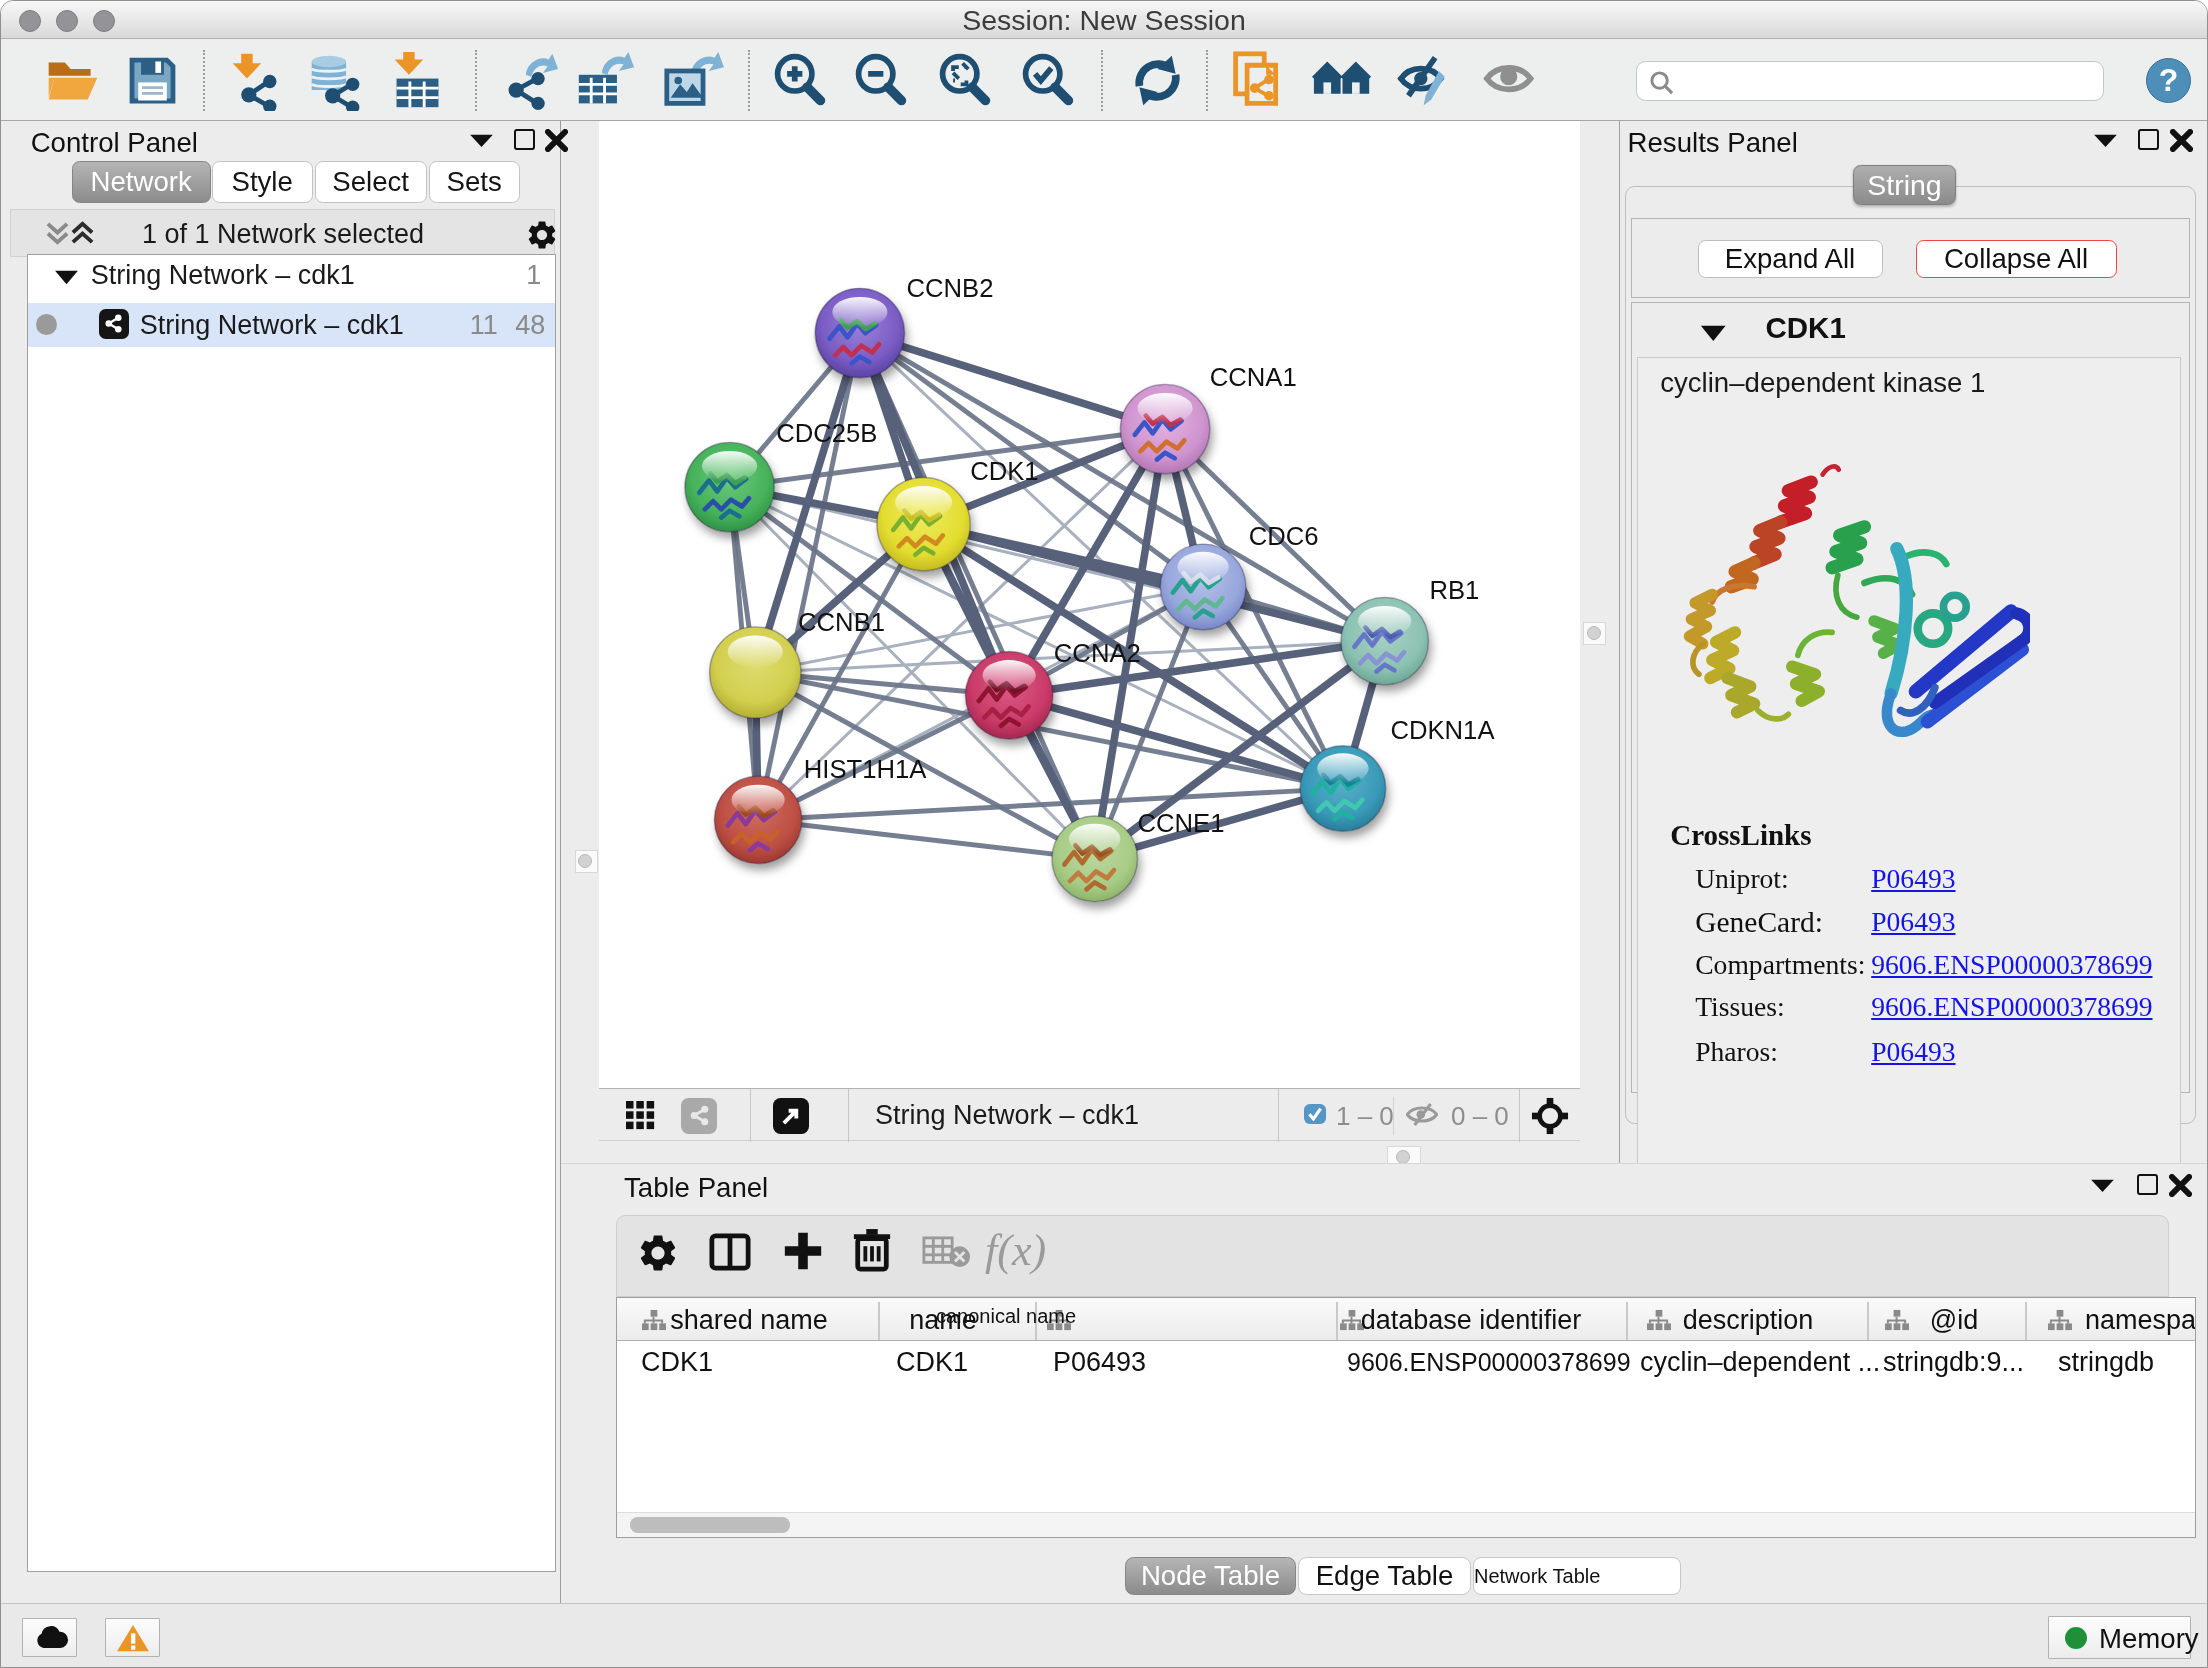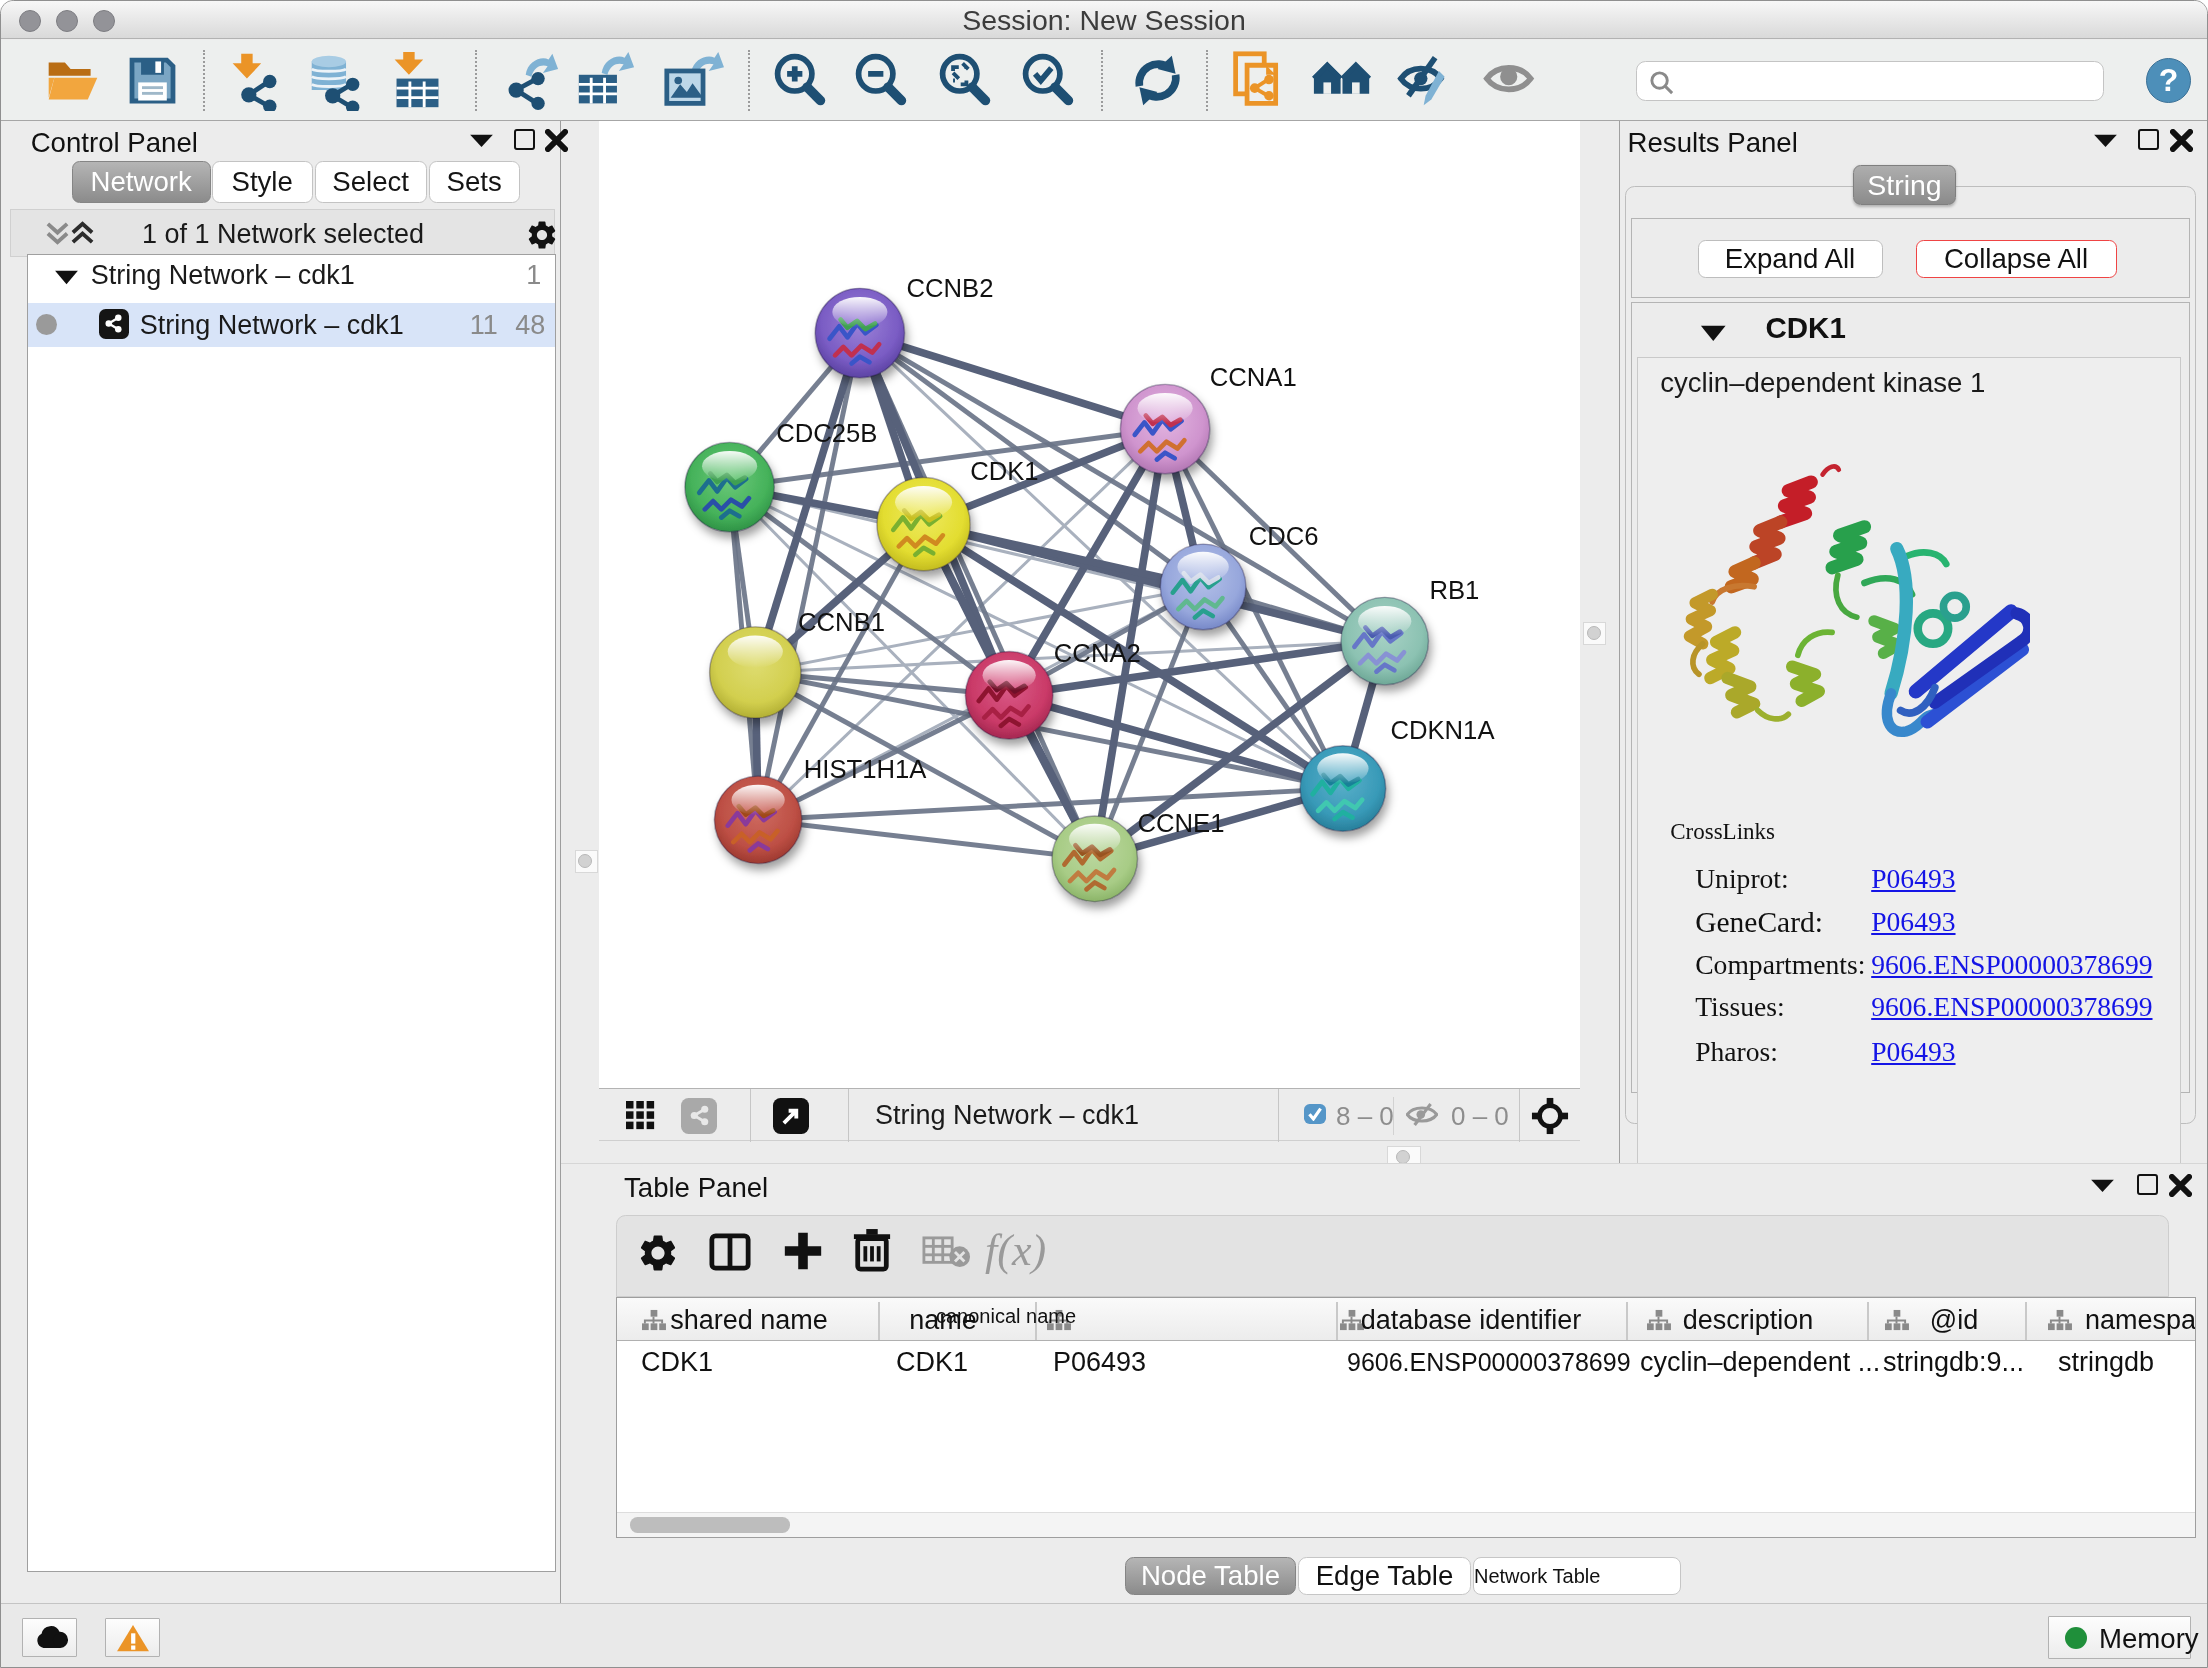--- a/index.html
+++ b/index.html
@@ -533,21 +533,21 @@
         </svg>
     </div>
     <div class="cbsep" style="left:249px"></div>
     <div style="position:absolute;left:276px;top:10.5px;font-size:27px;color:#1a1a1a">String Network – cdk1</div>
     <div class="cbsep" style="left:679px"></div>
     <div style="position:absolute;left:705px;top:15px;width:22px;height:20px;background:#5596c8;border-radius:5.7px">
       <svg style="position:absolute;left:2.9px;top:2.9px" width="16" height="14.3" viewBox="0 0 20 18">
           <path d="M3 9l5 6L17 2" stroke="#fff" stroke-width="4" fill="none"></path>
         </svg>
     </div>
-    <div style="position:absolute;left:737px;top:12.4px;font-size:26px;color:#8d8d8d">8 – 0</div>
+    <div style="position:absolute;left:737px;top:12.4px;font-size:26px;color:#8d8d8d">1 – 0</div>
     <div style="position:absolute;left:794px;top:7.6px;height:38px;border-left:1.9px solid #d2d2d2"></div>
     <svg style="position:absolute;left:807px;top:13.3px" width="32" height="25" viewBox="0 0 52 38">
         <path d="M2 19C12 5 40 5 50 19 40 33 12 33 2 19z" fill="none" stroke="#9a9a9a" stroke-width="5"></path>
         <circle cx="24" cy="19" r="7" fill="#9a9a9a"></circle>
         <line x1="40" y1="2" x2="14" y2="36" stroke="#9a9a9a" stroke-width="5"></line>
       </svg>
     <div style="position:absolute;left:852px;top:12.4px;font-size:26px;color:#8d8d8d">0 – 0</div>
     <div class="cbsep" style="left:920px"></div>
     <svg style="position:absolute;left:932px;top:7.6px" width="38" height="38" viewBox="0 0 40 40">
         <circle cx="20" cy="20" r="11" fill="none" stroke="#111" stroke-width="5"></circle>
@@ -603,21 +603,21 @@
             <circle cx="268" cy="176" r="16" stroke="#28a882" stroke-width="9"></circle>
             <circle cx="291" cy="153" r="12" stroke="#2aa08e" stroke-width="8"></circle>
             <path d="M230 92c16 32 12 94-6 152" stroke="#38aac0" stroke-width="14"></path>
             <path d="M224 244c-10 26-2 44 16 40 16-4 18-20 34-18" stroke="#3888cc" stroke-width="11"></path>
             <path d="M250 242l100-84" stroke="#2438c8" stroke-width="15"></path>
             <path d="M262 274l100-76" stroke="#2c50d4" stroke-width="14"></path>
             <path d="M356 160c16 4 18 22 4 30l-90 64" stroke="#2030b8" stroke-width="13"></path>
             <path d="M270 238c-8 22-24 32-36 24" stroke="#3060c0" stroke-width="8"></path>
           </g>
         </svg>
-        <div class="serif" style="position:absolute;left:32px;top:461px;font-size:23px;font-weight:normal;color:#111">CrossLinks</div>
+        <div class="serif" style="position:absolute;left:32px;top:461px;font-size:29px;font-weight:bold;color:#111">CrossLinks</div>
         <div class="serif" style="position:absolute;left:57px;top:505px;font-size:27.6px;color:#111">Uniprot:</div>
         <div class="serif" style="position:absolute;left:233px;top:505px;font-size:27.6px"><a class="lnk">P06493</a></div>
         <div class="serif" style="position:absolute;left:57px;top:548px;font-size:29.5px;color:#111">GeneCard:</div>
         <div class="serif" style="position:absolute;left:233px;top:548px;font-size:27.6px"><a class="lnk">P06493</a></div>
         <div class="serif" style="position:absolute;left:57px;top:591px;font-size:27.6px;color:#111">Compartments:</div>
         <div class="serif" style="position:absolute;left:233px;top:591px;font-size:27.6px"><a class="lnk">9606.ENSP00000378699</a></div>
         <div class="serif" style="position:absolute;left:57px;top:633px;font-size:27.6px;color:#111">Tissues:</div>
         <div class="serif" style="position:absolute;left:233px;top:633px;font-size:27.6px"><a class="lnk">9606.ENSP00000378699</a></div>
         <div class="serif" style="position:absolute;left:57px;top:678px;font-size:27.6px;color:#111">Pharos:</div>
         <div class="serif" style="position:absolute;left:233px;top:678px;font-size:27.6px"><a class="lnk">P06493</a></div>

